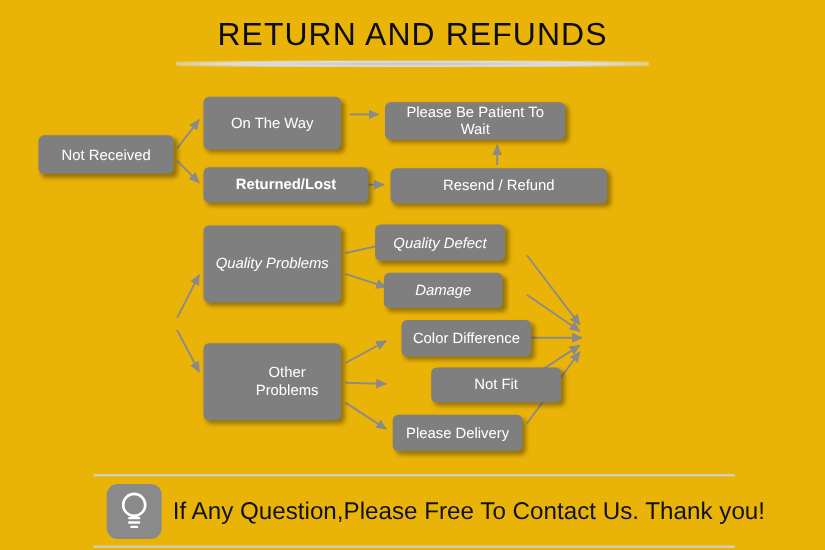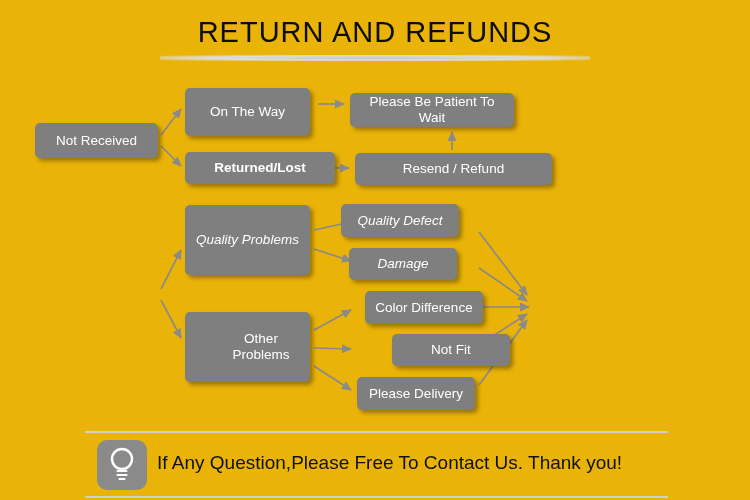--- a/index.html
+++ b/index.html
@@ -25,21 +25,21 @@
     box-shadow:3px 3px 4px rgba(0,0,0,0.35);
   }
   .arrows{ position:absolute; left:0; top:0; pointer-events:none; }
   .footer-line{ position:absolute; left:85px; width:583px; height:2px; background:#cfcfcf; }
   .bulb-box{
     position:absolute; left:97px; top:440px; width:50px; height:50px;
     background:#8a8a8a; border-radius:10px;
     display:flex; align-items:center; justify-content:center;
   }
   .footer-text{
-    position:absolute; left:157px; top:452px; font-size:19px; color:#111111;
+    position:absolute; left:157px; top:452px; font-size:22px; color:#111111;
   }
 </style>
 </head>
 <body>
 
 <div class="canvas">
 
   <div class="title">RETURN AND REFUNDS</div>
   <div class="title-underline"></div>
 

